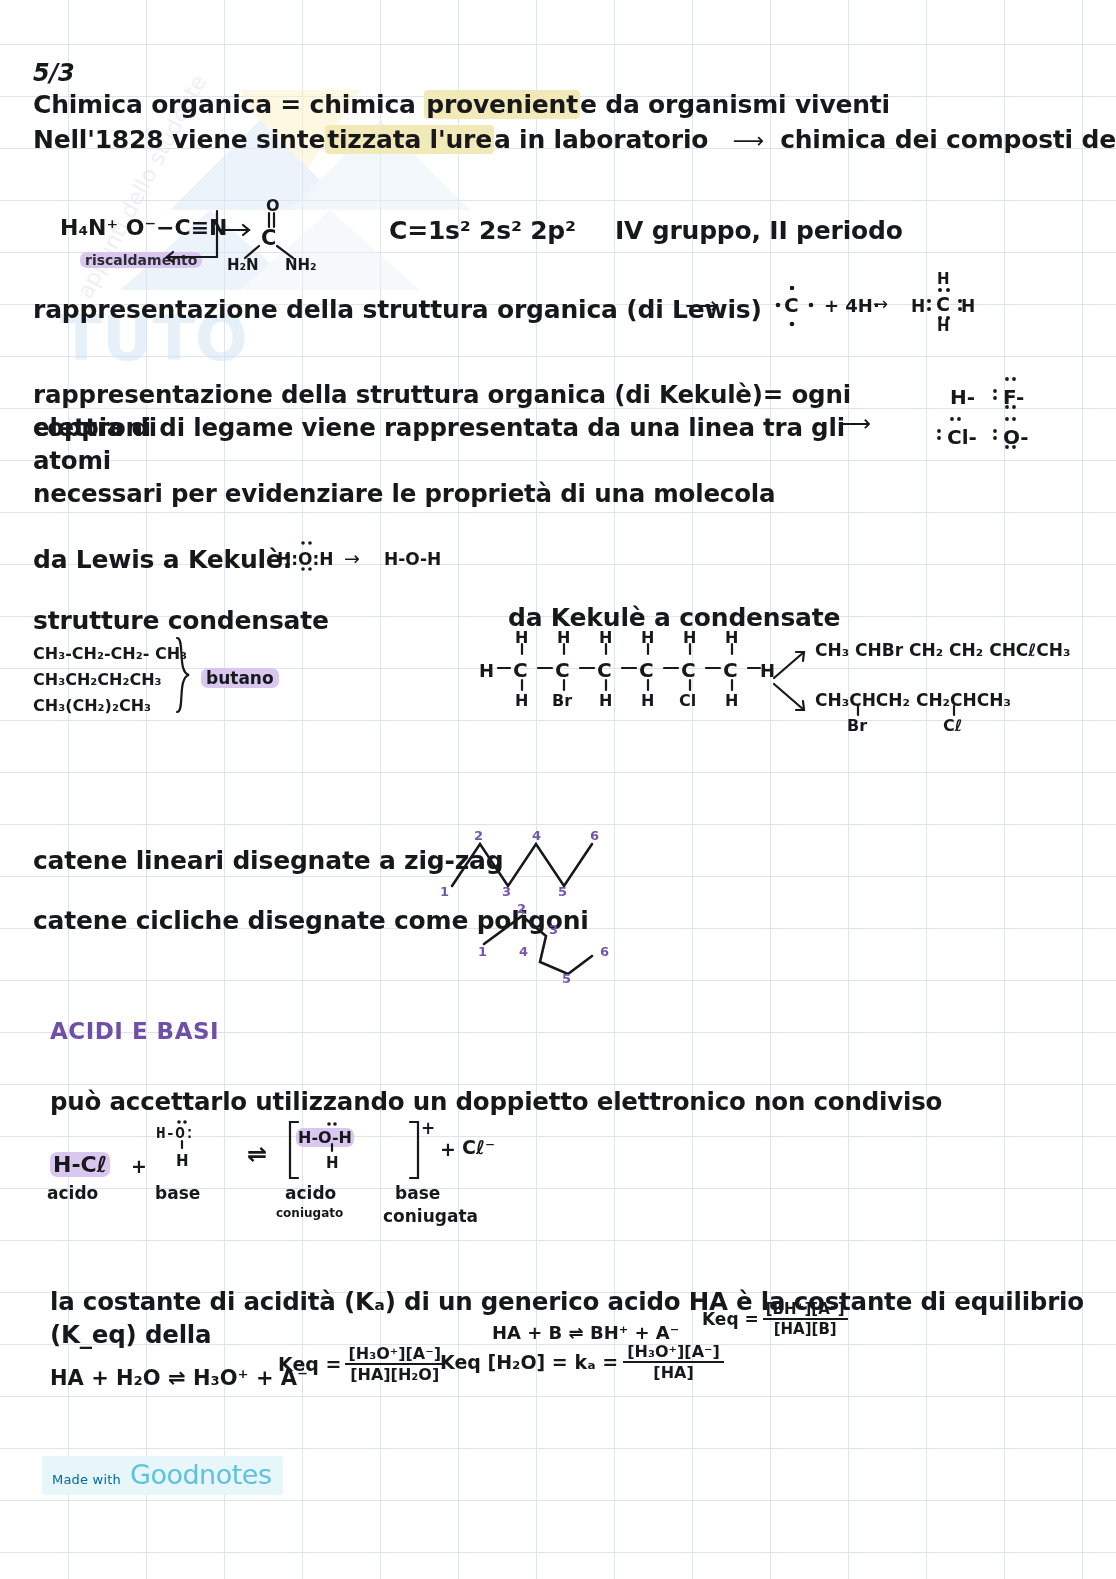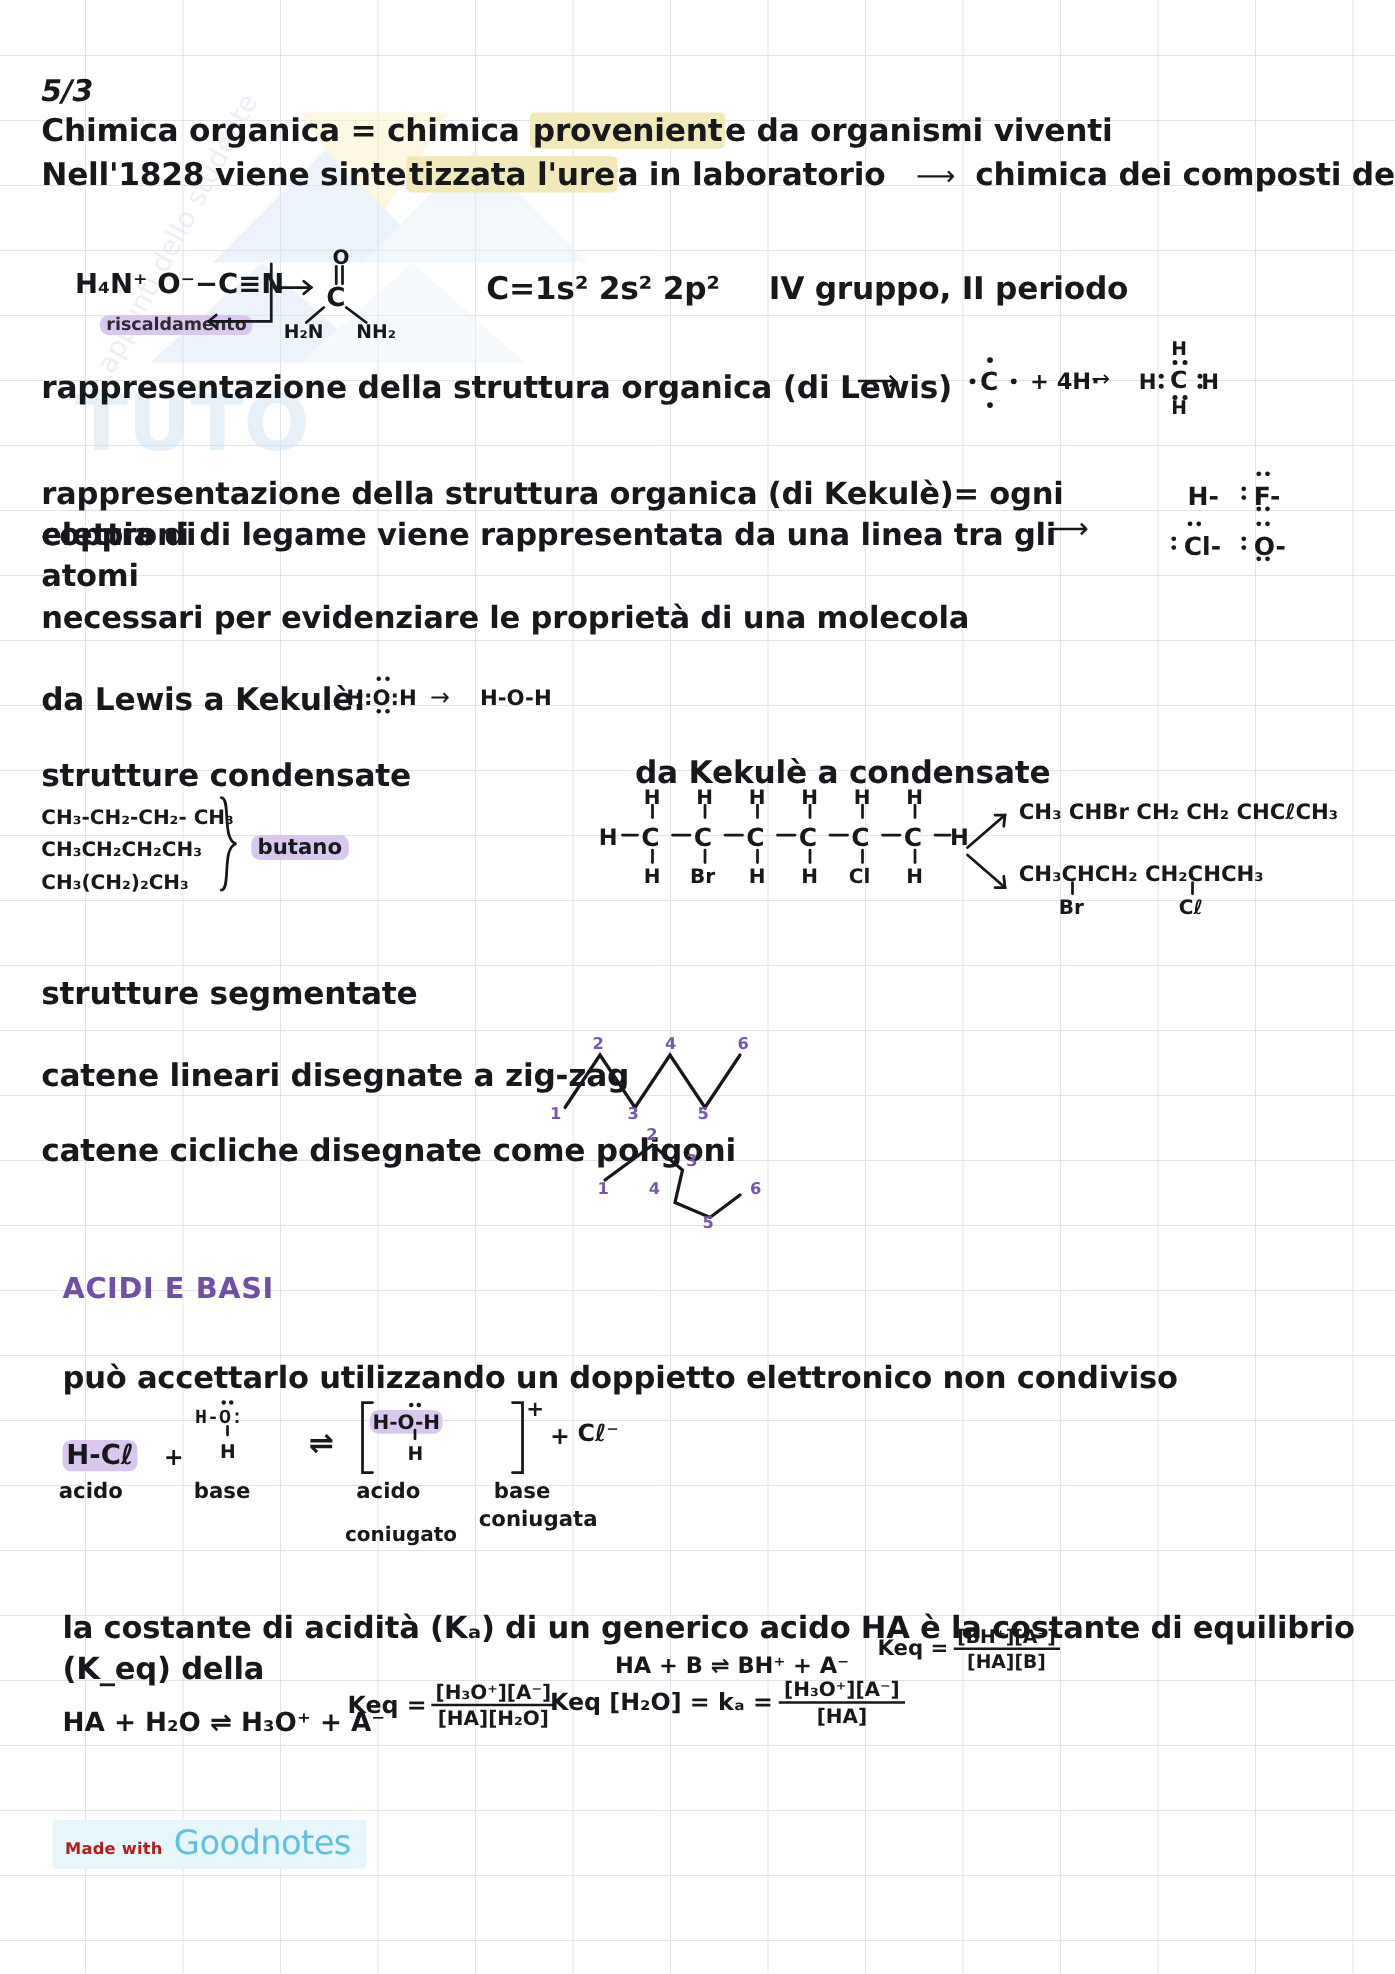--- a/index.html
+++ b/index.html
@@ -44,21 +44,21 @@
   .purple{color:#6f4fa8;}
   .arrow{font-weight:400;}
 
   
   .num{position:absolute;color:#7557ae;font-size:13px;font-weight:700;}
 
   
   #gn{position:absolute;left:42px;top:1456px;z-index:4;
       display:flex;align-items:baseline;gap:9px;
       background:#e6f6fa;padding:3px 12px 5px 10px;border-radius:3px;}
-  #gn .mw{font-size:13px;color:#b91c1c;font-weight:700;letter-spacing:.2px;}
+  #gn .mw{font-size:13px;color:#0369a1;font-weight:400;letter-spacing:.2px;}
   #gn .gname{font-size:27px;color:#5ec2de;font-weight:400;letter-spacing:-.5px;
       font-family:"DejaVu Sans","Liberation Sans",sans-serif;}
 
   svg{overflow:visible;}
   .lw{stroke:#17181c;stroke-width:2.6;fill:none;stroke-linecap:round;}
   .lw2{stroke:#17181c;stroke-width:2.2;fill:none;stroke-linecap:round;}
 </style>
 </head>
 <body>
 
@@ -265,21 +265,20 @@
 
   <div class="chem" style="left:815px;top:640px;font-size:17px;">CH₃ CHBr CH₂ CH₂ CHCℓCH₃</div>
   <div class="chem" style="left:815px;top:690px;font-size:17px;">CH₃CHCH₂ CH₂CHCH₃</div>
   <svg style="position:absolute;left:856px;top:706px;" width="110" height="14">
     <path class="lw2" d="M2,0 L2,9"></path>
       <path class="lw2" d="M98,0 L98,9"></path>
   </svg>
   <div class="chem" style="left:847px;top:716px;font-size:16px;">Br</div>
   <div class="chem" style="left:943px;top:716px;font-size:16px;">Cℓ</div>
 
-  <div class="hw big" style="left:33px;top:780px;">strutture segmentate</div>
 
   <div class="hw big" style="left:33px;top:846px;">catene lineari disegnate a zig-zag</div>
 
   <div>
     <svg style="position:absolute;left:448px;top:832px;" width="160" height="62">
       <path class="lw" d="M4,54 L32,12 L60,54 L88,12 L116,54 L144,12"></path>
     </svg>
     <div class="num" style="left:440px;top:884px;">1</div>
     <div class="num" style="left:474px;top:828px;">2</div>
     <div class="num" style="left:502px;top:884px;">3</div>
@@ -336,21 +335,21 @@
     </svg>
     <div class="chem" style="left:326px;top:1154px;font-size:15px;">H</div>
     <div class="chem" style="left:421px;top:1118px;font-size:17px;">+</div>
 
     <div class="chem" style="left:440px;top:1138px;font-size:19px;">+</div>
     <div class="chem" style="left:462px;top:1136px;font-size:19px;">Cℓ⁻</div>
 
     <div class="chem" style="left:47px;top:1183px;font-size:17px;">acido</div>
     <div class="chem" style="left:155px;top:1183px;font-size:17px;">base</div>
     <div class="chem" style="left:285px;top:1183px;font-size:17px;">acido</div>
-    <div class="chem" style="left:276px;top:1206px;font-size:16px;margin-top:12px;">coniugato</div>
+    <div class="chem" style="left:276px;top:1206px;font-size:12px;">coniugato</div>
     <div class="chem" style="left:395px;top:1183px;font-size:17px;">base</div>
     <div class="chem" style="left:383px;top:1206px;font-size:17px;">coniugata</div>
   </div>
 
   <div class="hw para" style="left:50px;top:1285px;width:1040px;">la costante di acidità (Kₐ) di un generico acido HA è la costante di equilibrio (K_eq) della</div>
 
   <div class="chem" style="left:492px;top:1322px;font-size:18px;">HA + B ⇌ BH⁺ + A⁻</div>
 
   <div style="position:absolute;left:702px;top:1300px;display:flex;align-items:center;gap:4px;">
     <span class="chem" style="position:static;font-size:17px;">Keq =</span>

